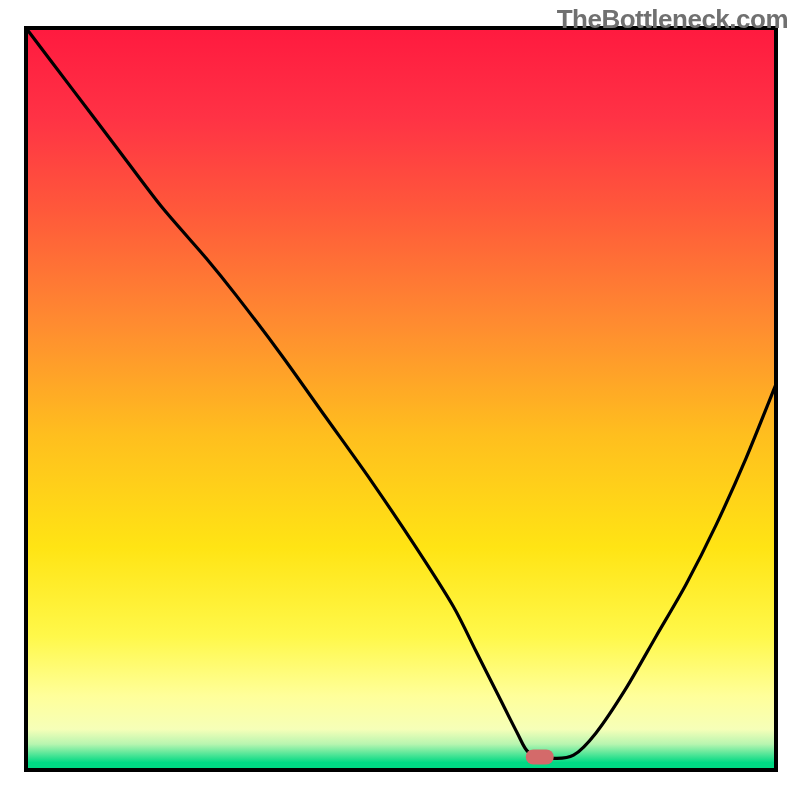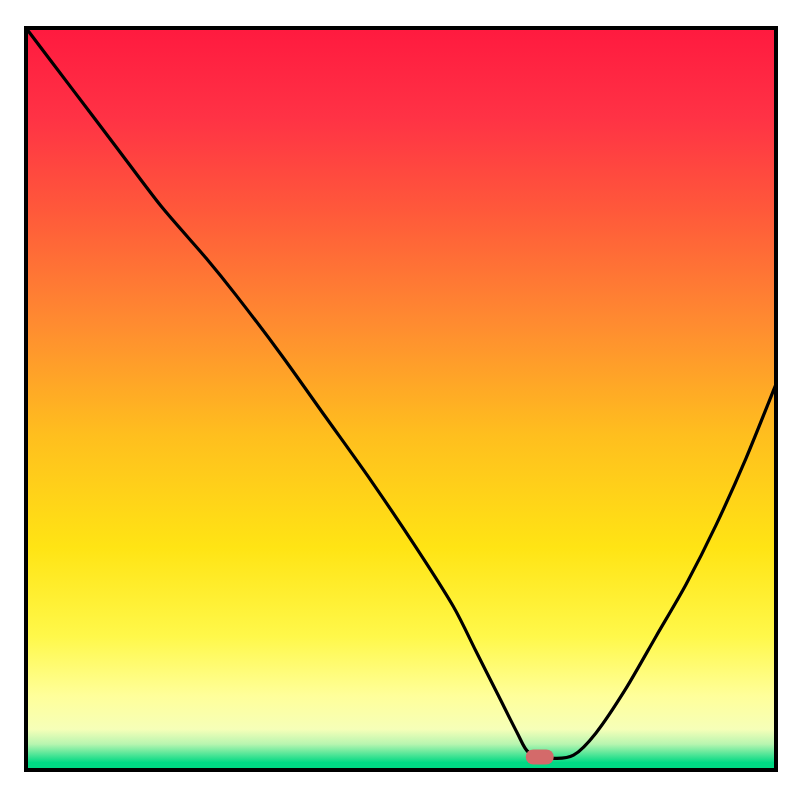--- a/index.html
+++ b/index.html
@@ -29,20 +29,21 @@
   svg.chart {
     position: absolute;
     left: 0;
     top: 0;
   }
 </style>
 </head>
 <body>
 
 <div class="stage">
+  <div class="watermark">TheBottleneck.com</div>
   <svg class="chart" width="800" height="800" viewBox="0 0 800 800">
       <defs>
         <linearGradient id="bg-grad" x1="0" y1="0" x2="0" y2="1">
           <stop offset="0%" stop-color="#ff1a3f"></stop>
           <stop offset="12%" stop-color="#ff3245"></stop>
           <stop offset="25%" stop-color="#ff5a3a"></stop>
           <stop offset="40%" stop-color="#ff8c30"></stop>
           <stop offset="55.00000000000001%" stop-color="#ffbf1e"></stop>
           <stop offset="70%" stop-color="#ffe414"></stop>
           <stop offset="82%" stop-color="#fff84a"></stop>

